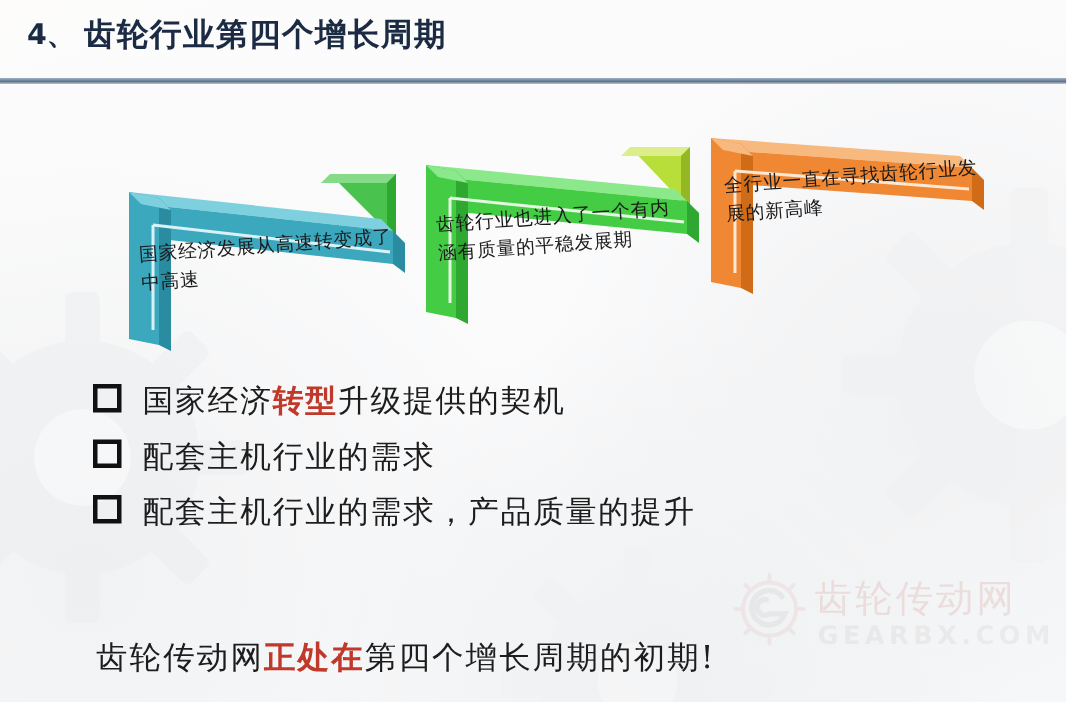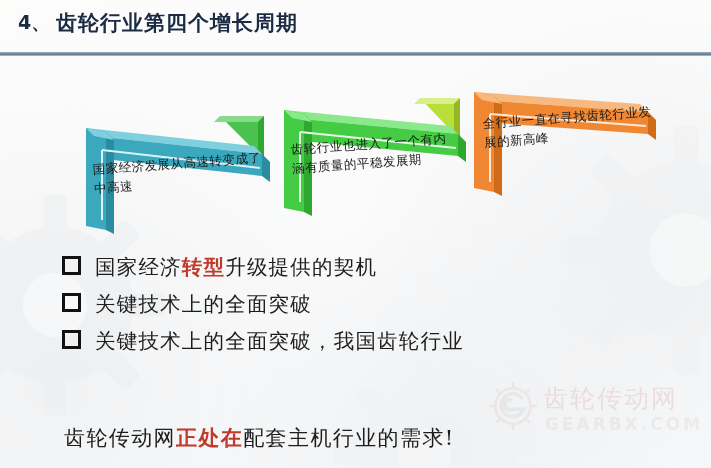--- a/index.html
+++ b/index.html
@@ -296,31 +296,31 @@
 
   <div class="bullets">
 
     <div class="bullet-row">
       <span class="bullet-box"></span>
       <span class="bullet-text"><span>国家经济</span><span class="accent">转型</span><span>升级提供的契机</span></span>
     </div>
 
     <div class="bullet-row">
       <span class="bullet-box"></span>
-      <span class="bullet-text"><span>关键技术上的全面突破</span><span class="accent"></span><span></span></span>
+      <span class="bullet-text"><span>配套主机行业的需求</span><span class="accent"></span><span></span></span>
     </div>
 
     <div class="bullet-row">
       <span class="bullet-box"></span>
-      <span class="bullet-text"><span>关键技术上的全面突破，我国齿轮行业</span><span class="accent"></span><span></span></span>
+      <span class="bullet-text"><span>配套主机行业的需求，产品质量的提升</span><span class="accent"></span><span></span></span>
     </div>
 
   </div>
 
-  <div class="conclusion"><span>齿轮传动网</span><span class="accent">正处在</span><span>配套主机行业的需求!</span></div>
+  <div class="conclusion"><span>齿轮传动网</span><span class="accent">正处在</span><span>第四个增长周期的初期!</span></div>
 
   <div class="watermark">
     <svg class="wm-logo" width="52" height="52" viewBox="0 0 100 100">
       <g fill="none" stroke="#e4c9c6" stroke-width="5">
         <circle cx="50" cy="50" r="34"></circle>
       </g>
       <g stroke="#e4c9c6" stroke-width="5" stroke-linecap="round">
         <line x1="50" y1="6" x2="50" y2="16"></line>
         <line x1="50" y1="84" x2="50" y2="94"></line>
         <line x1="6" y1="50" x2="16" y2="50"></line>

